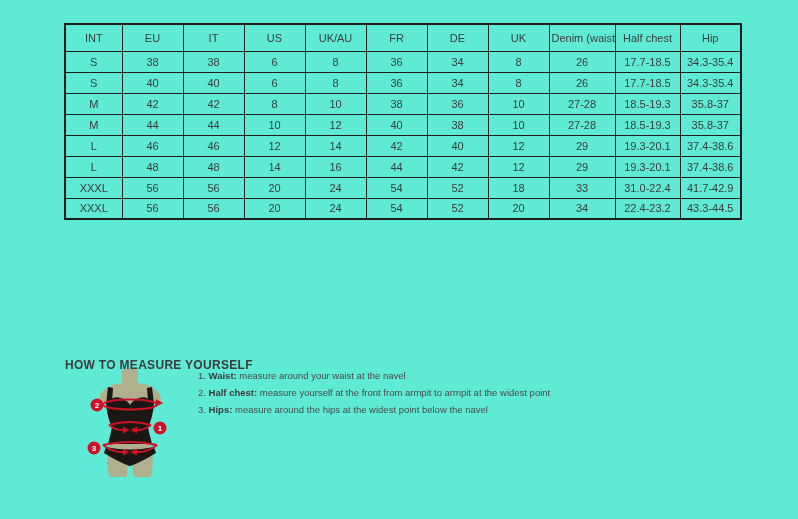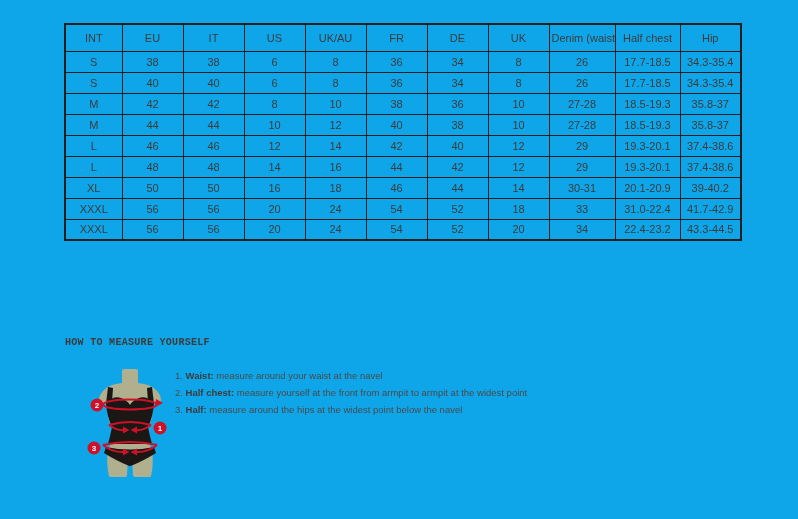--- a/index.html
+++ b/index.html
@@ -9,21 +9,21 @@
     --table-border:#1d1d1b;
     --text-dark:#3c3c3b;
     --text-body:#4a4a49;
   }
   *{margin:0;padding:0;box-sizing:border-box;}
   html,body{background:#fff;}
   body{
     width:798px;height:519px;position:relative;overflow:hidden;
     font-family:"Liberation Sans","DejaVu Sans",sans-serif;
   }
-  .page{position:absolute;inset:0;background:#0ea5e9;}
+  .page{position:absolute;inset:0;background:#5eead4;}
 
   
   .size-table{
     position:absolute;left:64px;top:23px;
     border-collapse:collapse;table-layout:fixed;
     border:2px solid var(--table-border);
     width:676px;
   }
   .size-table th,.size-table td{
     border:1px solid var(--table-border);
@@ -34,31 +34,30 @@
   .size-table thead th{height:27px;}
   .size-table tbody td{height:21px;}
   col.c-int{width:57px}
   col.c-std{width:61px}
   col.c-denim{width:66px}
   col.c-half{width:65px}
   col.c-hip{width:61px}
 
   
   .measure-heading{
-    position:absolute;left:65px;top:337px;
-    font-size:10px;font-weight:700;letter-spacing:.3px;
+    position:absolute;left:65px;top:358px;
+    font-size:12px;font-weight:700;letter-spacing:.3px;
     color:var(--text-dark);
-    font-family:Liberation Mono, monospace;
   }
   .figure-wrap{position:absolute;left:75px;top:367px;width:110px;height:112px;}
   .steps{
     position:absolute;left:175px;top:371px;list-style:none;
     font-size:9.5px;color:var(--text-body);
   }
-  .steps li{margin-bottom:7px;line-height:10px;}
+  .steps li{margin-bottom:7px;line-height:10px;margin-left:23px;}
   .steps .step-label{font-weight:700;color:var(--text-dark);}
   .badge-num{
     font:700 8px "Liberation Sans","DejaVu Sans",sans-serif;
     fill:#fff;
   }
 </style>
 </head>
 <body>
 
 <div class="page">
@@ -165,33 +164,20 @@
           <td>14</td>
           <td>16</td>
           <td>44</td>
           <td>42</td>
           <td>12</td>
           <td>29</td>
           <td>19.3-20.1</td>
           <td>37.4-38.6</td>
         </tr>
         <tr>
-          <td>XL</td>
-          <td>50</td>
-          <td>50</td>
-          <td>16</td>
-          <td>18</td>
-          <td>46</td>
-          <td>44</td>
-          <td>14</td>
-          <td>30-31</td>
-          <td>20.1-20.9</td>
-          <td>39-40.2</td>
-        </tr>
-        <tr>
           <td>XXXL</td>
           <td>56</td>
           <td>56</td>
           <td>20</td>
           <td>24</td>
           <td>54</td>
           <td>52</td>
           <td>18</td>
           <td>33</td>
           <td>31.0-22.4</td>
@@ -272,17 +258,17 @@
     <li>
       <span>1.</span>
       <span class="step-label">Waist:</span><span> measure around your waist at the navel</span>
     </li>
     <li>
       <span>2.</span>
       <span class="step-label">Half chest:</span><span> measure yourself at the front from armpit to armpit at the widest point</span>
     </li>
     <li>
       <span>3.</span>
-      <span class="step-label">Half:</span><span> measure around the hips at the widest point below the navel</span>
+      <span class="step-label">Hips:</span><span> measure around the hips at the widest point below the navel</span>
     </li>
   </ul>
 
 </div>
 
 </body></html>

